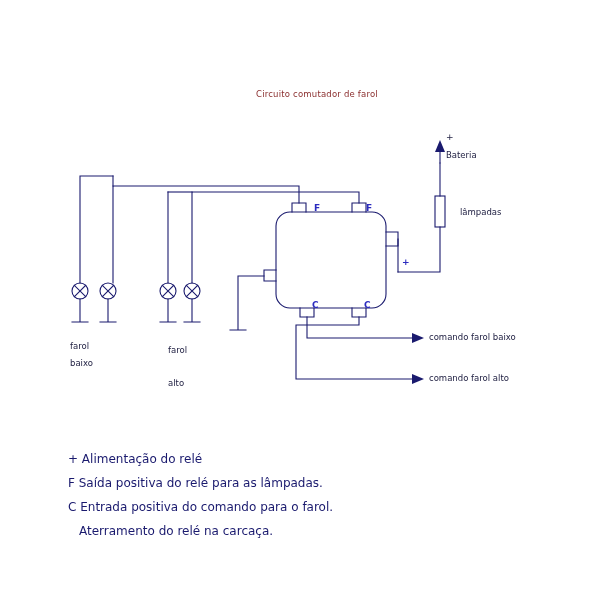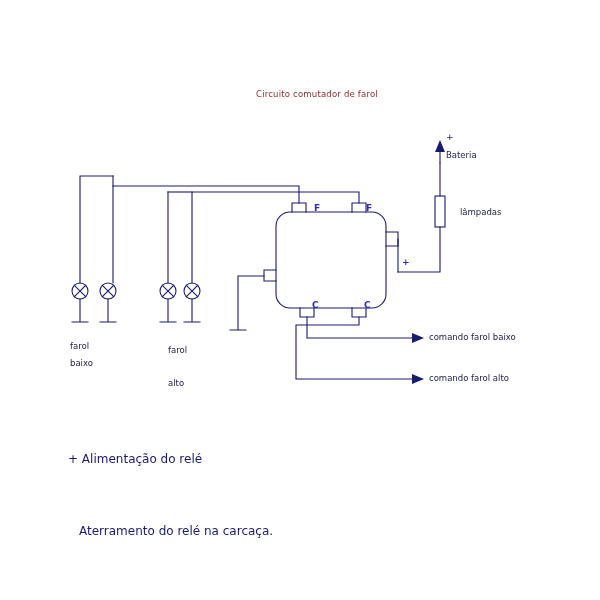--- a/index.html
+++ b/index.html
@@ -133,15 +133,17 @@
 
   <div class="plain" style="left:70px; top:341px;">farol</div>
   <div class="plain" style="left:70px; top:358px;">baixo</div>
   <div class="plain" style="left:168px; top:345px;">farol</div>
   <div class="plain" style="left:168px; top:362px;margin-top:16px;">alto</div>
 
   <div class="plain" style="left:429px; top:332px;">comando farol baixo</div>
   <div class="plain" style="left:429px; top:373px;">comando farol alto</div>
 
   <div class="legend-line" style="left:68px; top:452px;">+  Alimentação do relé</div>
+  <div class="legend-line" style="left:68px; top:476px;">F  Saída positiva do relé para as lâmpadas.</div>
+  <div class="legend-line" style="left:68px; top:500px;">C  Entrada positiva do comando para o farol.</div>
   <div class="legend-line" style="left:79px; top:524px;">   Aterramento do relé na carcaça.</div>
 
 </div>
 
 </body></html>

